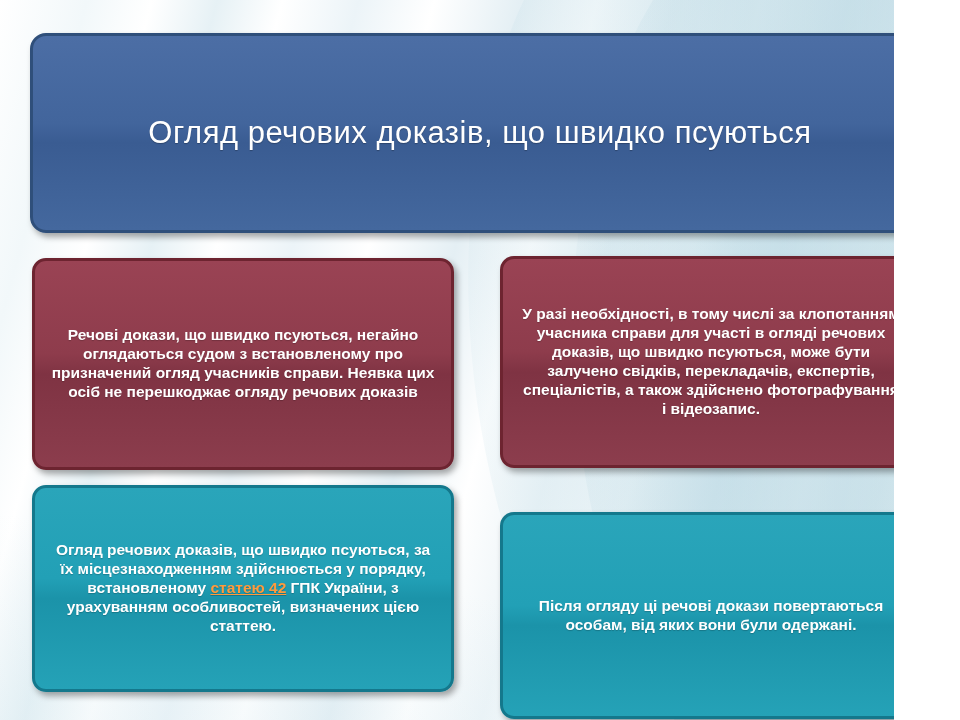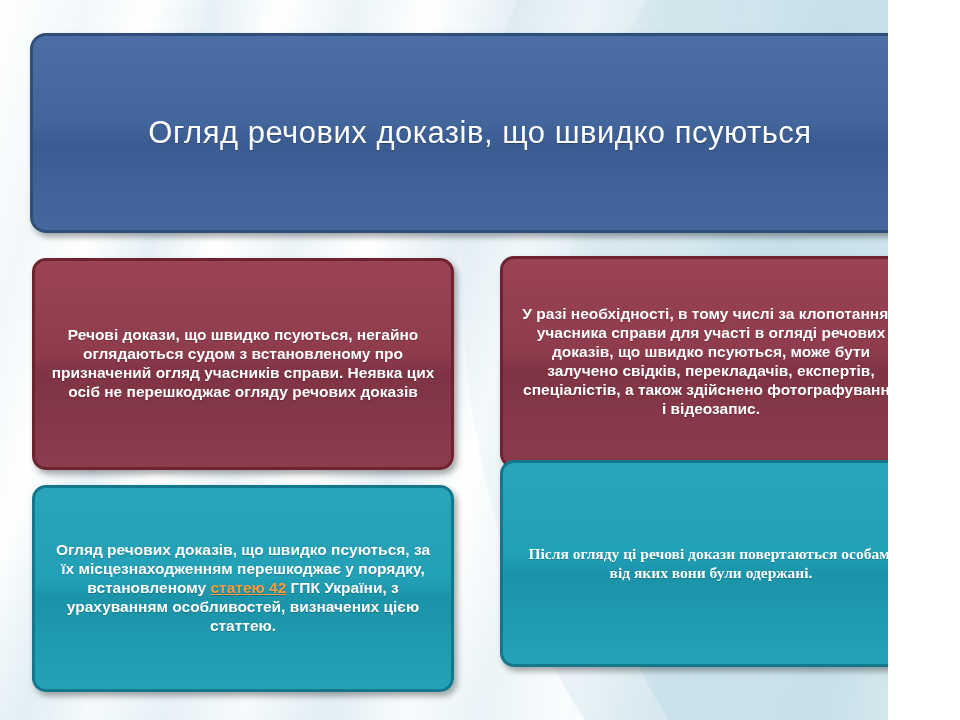--- a/index.html
+++ b/index.html
@@ -27,20 +27,21 @@
         #ffffff 40%,
         #e4eff4 48%,
         #ffffff 55%,
         #eef5f8 62%,
         #ffffff 70%,
         #e9f2f6 78%,
         #ffffff 86%,
         #f1f7f9 93%,
         #ffffff 100%);
     overflow: hidden;
+    padding-left: 6px;
   }
   
   #slide .swoosh {
     position: absolute;
     pointer-events: none;
   }
   .swoosh-a {
     right: -180px;
     top: -160px;
     width: 600px;
@@ -108,21 +109,21 @@
   
   .box-teal {
     border: 3px solid #14788c;
     background: linear-gradient(180deg, #2aa5ba 0%, #22a0b6 45%, #1b93a9 55%, #25a2b7 100%);
     box-shadow: 3px 4px 6px rgba(0,0,0,0.35);
   }
 
   #box-1 { left: 32px;  top: 258px; width: 422px; height: 212px; }
   #box-2 { left: 500px; top: 256px; width: 422px; height: 212px; }
   #box-3 { left: 32px;  top: 485px; width: 422px; height: 207px; }
-  #box-4 { left: 500px; top: 460px; width: 422px; height: 207px; font-family: Liberation Serif, serif; }
+  #box-4 { left: 500px; top: 512px; width: 422px; height: 207px; }
 
   .body-text {
     font-size: 15.5px;
     font-weight: bold;
     line-height: 1.22;
     padding: 0 16px;
     color: #ffffff;
     text-shadow: 0 1px 1px rgba(0,0,0,0.2);
   }
   .link {
@@ -146,20 +147,20 @@
 
   <div class="box box-maroon" id="box-1">
     <div class="body-text">Речові докази, що швидко псуються, негайно оглядаються судом з встановленому про призначений огляд учасників справи. Неявка цих осіб не перешкоджає огляду речових доказів</div>
   </div>
 
   <div class="box box-maroon" id="box-2">
     <div class="body-text">У разі необхідності, в тому числі за клопотанням учасника справи для участі в огляді речових доказів, що швидко псуються, може бути залучено свідків, перекладачів, експертів, спеціалістів, а також здійснено фотографування і відеозапис.</div>
   </div>
 
   <div class="box box-teal" id="box-3">
-    <div class="body-text"><span>Огляд речових доказів, що швидко псуються, за їх місцезнаходженням перешкоджає у порядку, встановленому </span><a class="link">статею 42</a><span> ГПК України, з урахуванням особливостей, визначених цією статтею.</span></div>
+    <div class="body-text"><span>Огляд речових доказів, що швидко псуються, за їх місцезнаходженням здійснюється у порядку, встановленому </span><a class="link">статею 42</a><span> ГПК України, з урахуванням особливостей, визначених цією статтею.</span></div>
   </div>
 
   <div class="box box-teal" id="box-4">
     <div class="body-text">Після огляду ці речові докази повертаються особам, від яких вони були одержані.</div>
   </div>
 
 </div>
 
 </body></html>

